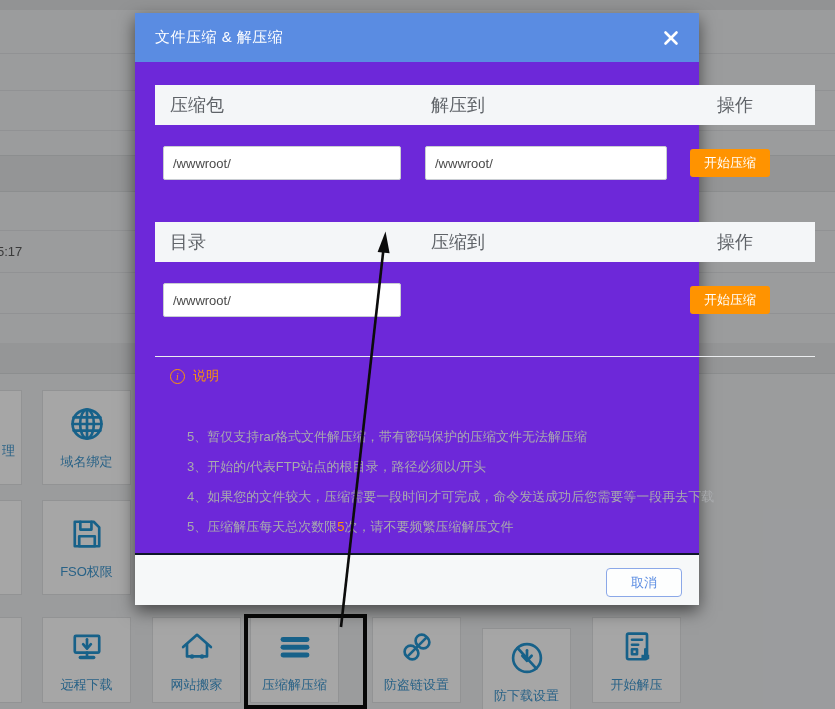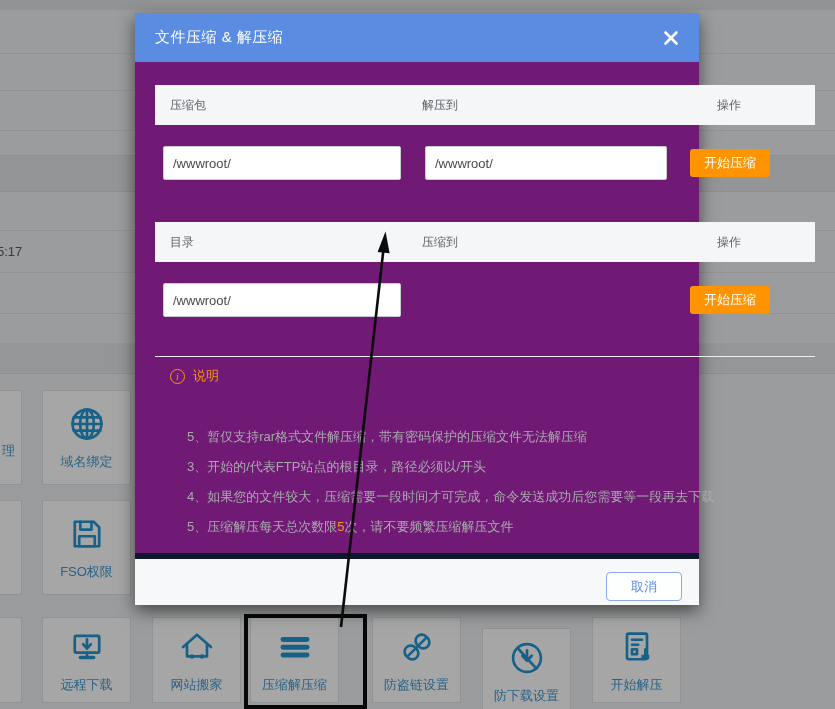--- a/index.html
+++ b/index.html
@@ -29,37 +29,37 @@
   .row-tall { height:95px; }
   .row-bottom { height:86px; }
   .card-icon { width:40px; height:40px; display:block; }
   .card-icon * { stroke:#2496d3; fill:none; stroke-width:2.4; stroke-linecap:round; stroke-linejoin:round; }
   .card-icon .filled { fill:#2496d3; stroke:none; }
   
   .dim-overlay { position:absolute; inset:0; background:rgba(0,0,0,0.35); z-index:5; }
   
   .modal {
     position:absolute; left:135px; top:13px; width:564px; height:592px;
-    background:#701a75; z-index:10;
+    background:#6d28d9; z-index:10;
     box-shadow:0 6px 16px rgba(0,0,0,0.55);
   }
   .modal-header {
     position:absolute; left:0; top:0; width:100%; height:49px;
     background:#5a8ce2; color:#fff;
     display:flex; align-items:center; padding:0 20px;
   }
   .modal-title { font-size:15px; letter-spacing:0.5px; }
   .modal-close { margin-left:auto; width:16px; height:16px; cursor:pointer; }
   .modal-close line { stroke:#fff; stroke-width:2.6; stroke-linecap:round; }
   .mband {
     position:absolute; left:20px; width:660px; height:40px;
     background:#f4f6f8; display:flex; align-items:center;
   }
-  .mband .col-label { position:absolute; font-size:12px; color:#5f6368; }
-  .col-1 { left:15px; } .col-2 { left:267px; } .col-3 { left:562px; }
+  .mband .col-label { position:absolute; font-size:18px; color:#5f6368; }
+  .col-1 { left:15px; } .col-2 { left:276px; } .col-3 { left:562px; }
   .minput {
     position:absolute; height:34px;
     border:1px solid #c9cdd2; border-radius:2px; background:#fff;
     font-size:13px; color:#4a4a4a; padding:0 9px; outline:none;
     font-family:"Liberation Sans", sans-serif;
   }
   .btn-orange {
     position:absolute; width:80px; height:28px;
     background:#ff9300; color:#fff; border:none; border-radius:3px;
     font-size:13px; cursor:pointer;
@@ -76,21 +76,21 @@
     display:inline-flex; align-items:center; justify-content:center;
     font-size:10px; font-style:italic; font-family:"Liberation Serif", serif;
     color:#ff9900;
   }
   .note-item {
     position:absolute; left:52px; font-size:13px; color:#a8aaad; white-space:nowrap;
   }
   .hl-orange { color:#ff9900; }
   .modal-footer {
     position:absolute; left:0; top:540px; width:100%; height:52px;
-    background:#f6f8f9; border-top:6px solid #0f172a;
+    background:#f6f8f9; border-top:2px solid #0f172a;
   }
   .btn-cancel {
     position:absolute; right:17px; top:13px; width:76px; height:29px;
     background:#fdfefe; border:1px solid #8ba8e8; border-radius:4px;
     color:#5a8ce2; font-size:13px; cursor:pointer;
     font-family:"Liberation Sans", sans-serif;
   }
   
   .annotation-rect {
     position:absolute; left:244px; top:614px; width:123px; height:95px;

